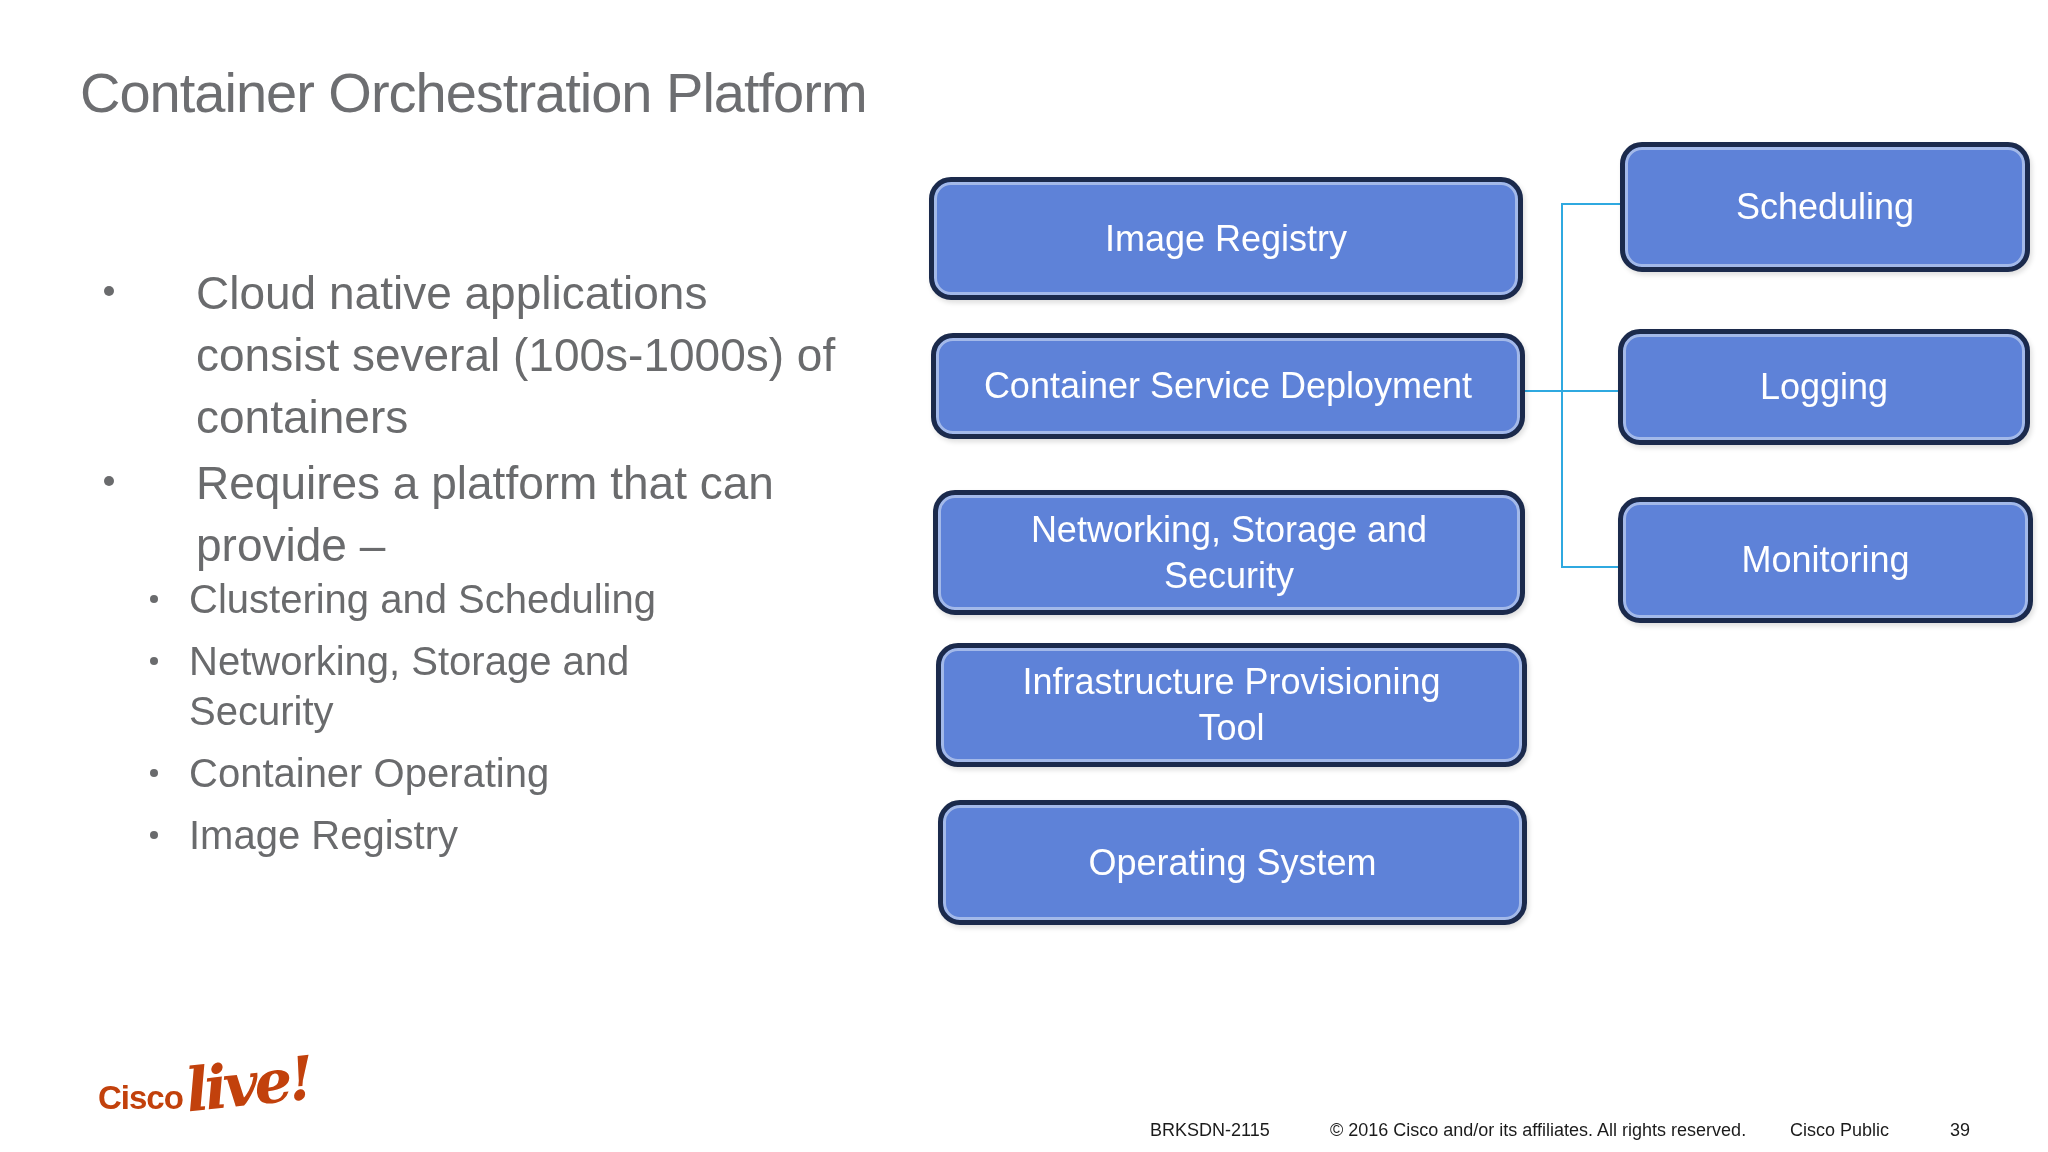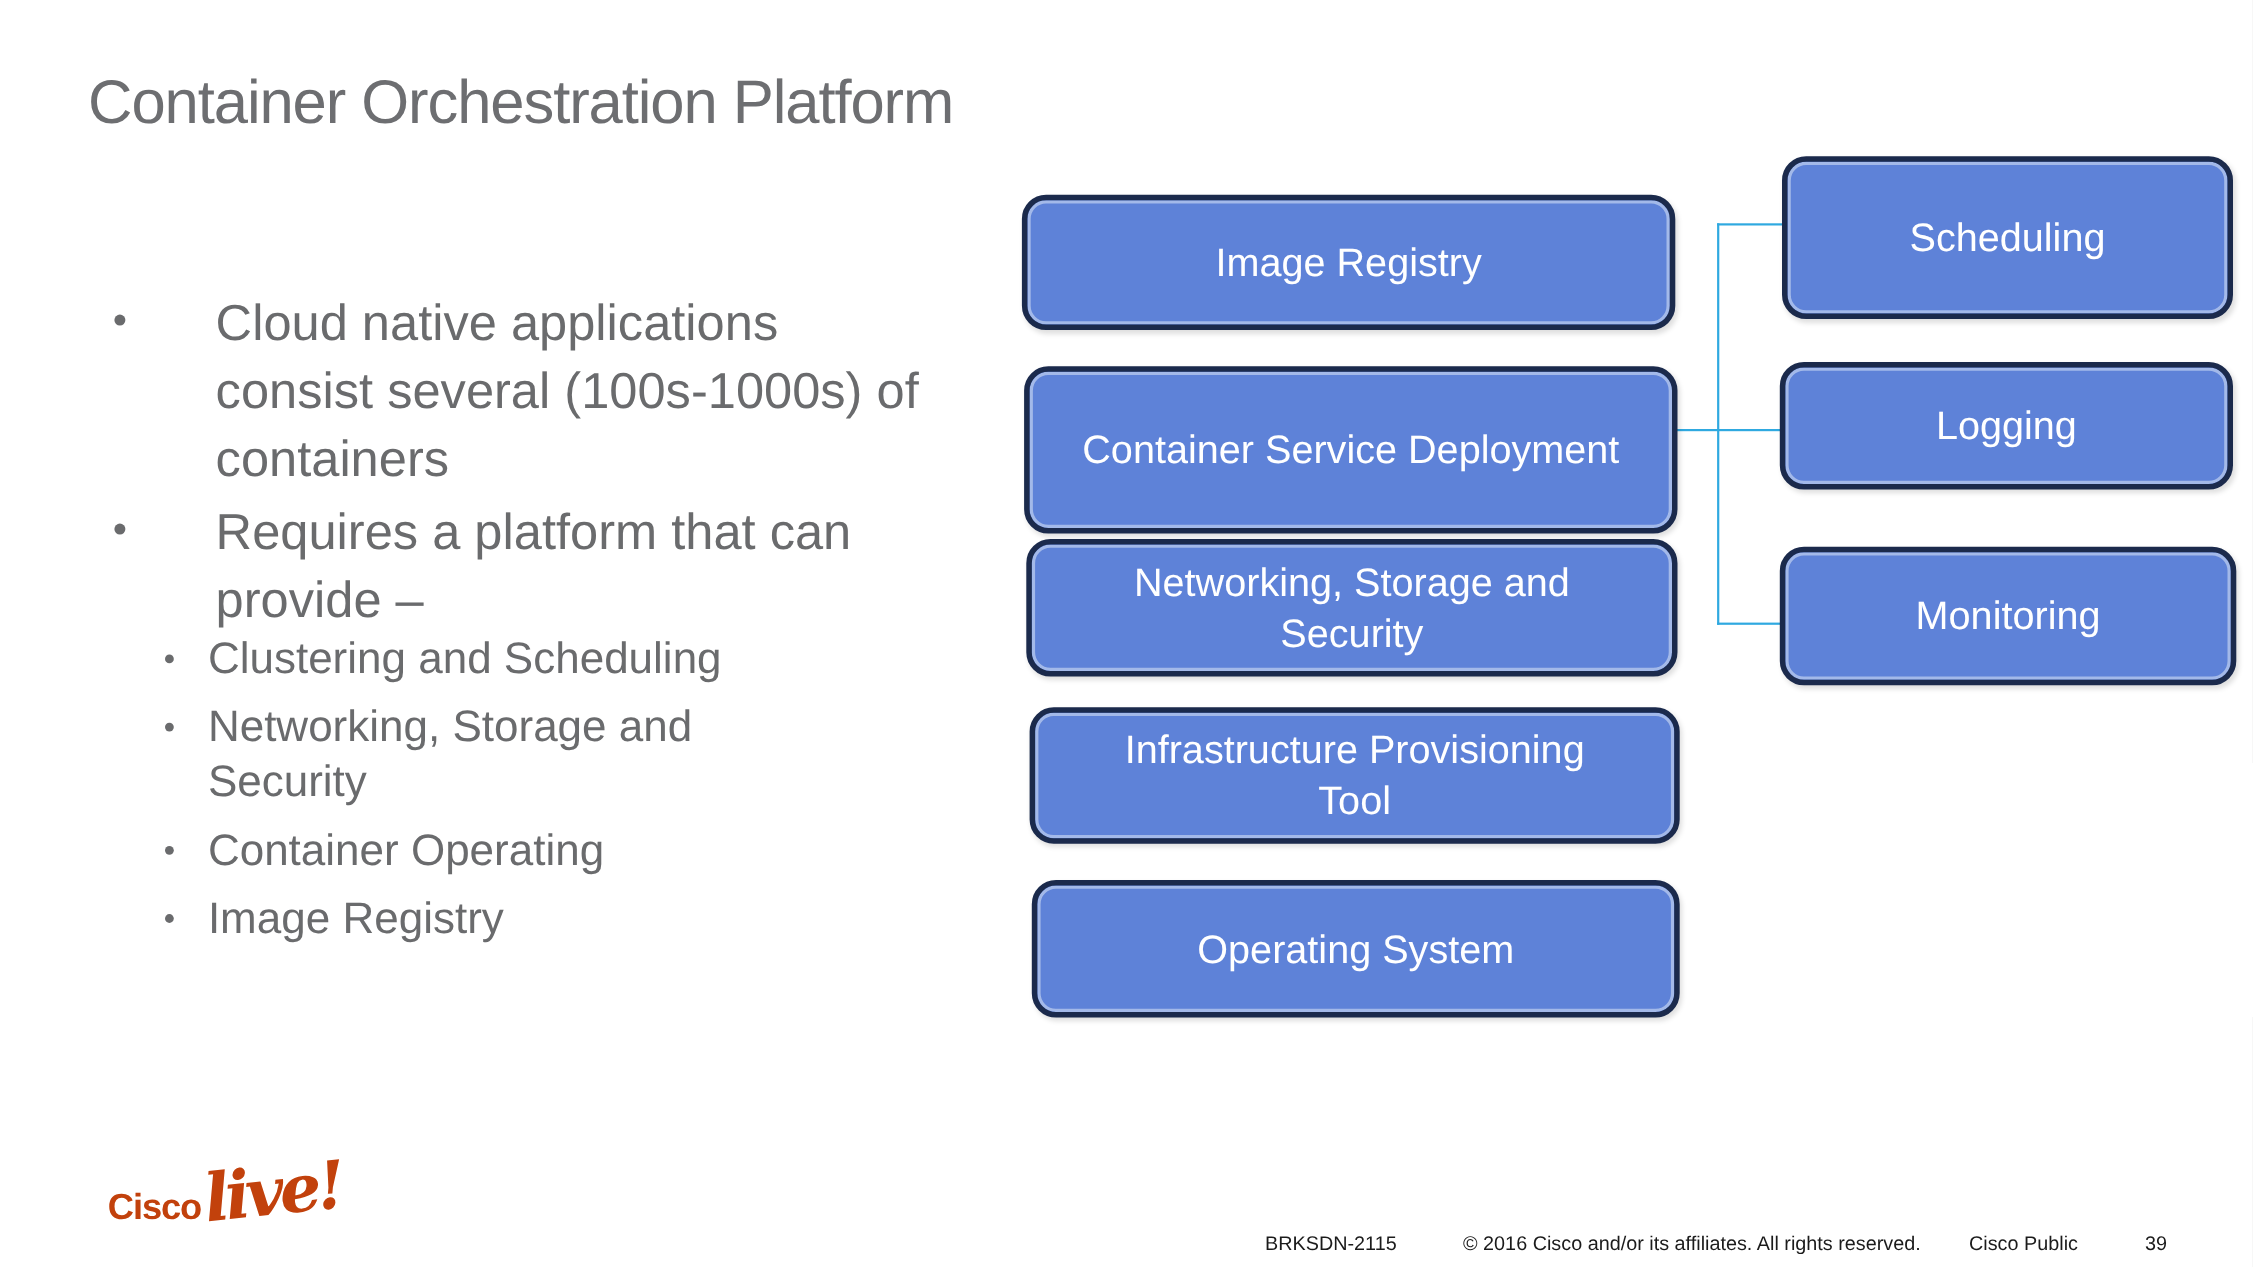--- a/index.html
+++ b/index.html
@@ -35,27 +35,27 @@
     position:absolute;box-sizing:border-box;
     background:#5e82d8;
     border:5px solid #1b2a4c;border-radius:22px;
     box-shadow:2px 3px 5px rgba(0,0,0,.13), inset 0 0 0 3px rgba(232,240,250,.5);
     display:flex;flex-direction:column;justify-content:center;align-items:center;
     color:#ffffff;text-align:center;
   }
   .dbox .bline{font-size:36px;line-height:46px;}
   
   .sb0{left:929px;top:177px;width:594px;height:123px;}
-  .sb1{left:931px;top:333px;width:594px;height:152px;}
+  .sb1{left:931px;top:333px;width:594px;height:106px;}
   .sb2{left:933px;top:490px;width:592px;height:125px;}
   .sb3{left:936px;top:643px;width:591px;height:124px;}
   .sb4{left:938px;top:800px;width:589px;height:125px;}
   .sb5{left:940px;top:956px;width:588px;height:126px;}
   
-  .rb0{left:1620px;top:142px;width:410px;height:148px;}
+  .rb0{left:1620px;top:142px;width:410px;height:130px;}
   .rb1{left:1618px;top:329px;width:412px;height:116px;}
   .rb2{left:1618px;top:497px;width:415px;height:126px;}
   
   .conn{position:absolute;background:#2fa9e0;}
   .conn-v{left:1561px;top:203px;width:2px;height:365px;}
   .conn-h1{left:1561px;top:203px;width:61px;height:2px;}
   .conn-h2{left:1523px;top:390px;width:99px;height:2px;}
   .conn-h3{left:1561px;top:566px;width:61px;height:2px;}
   
   .footer-item{

